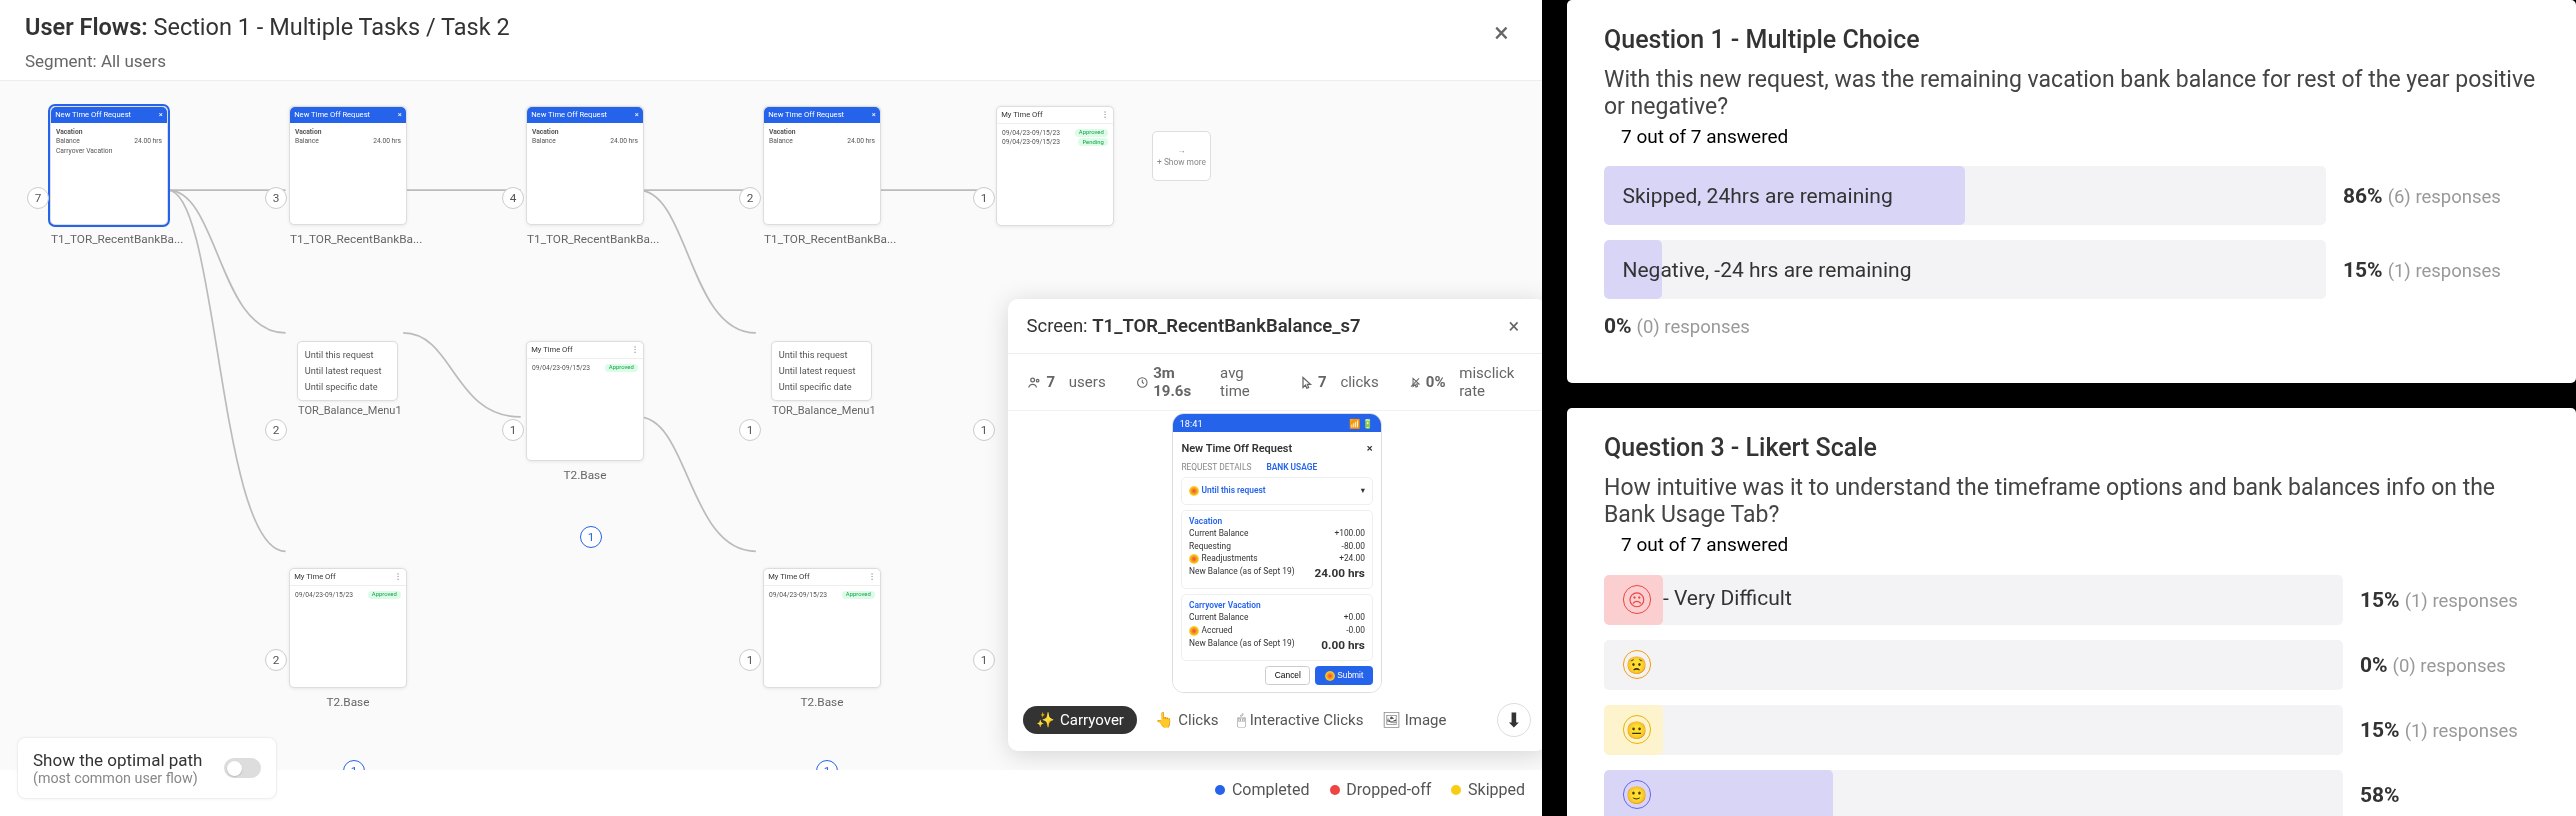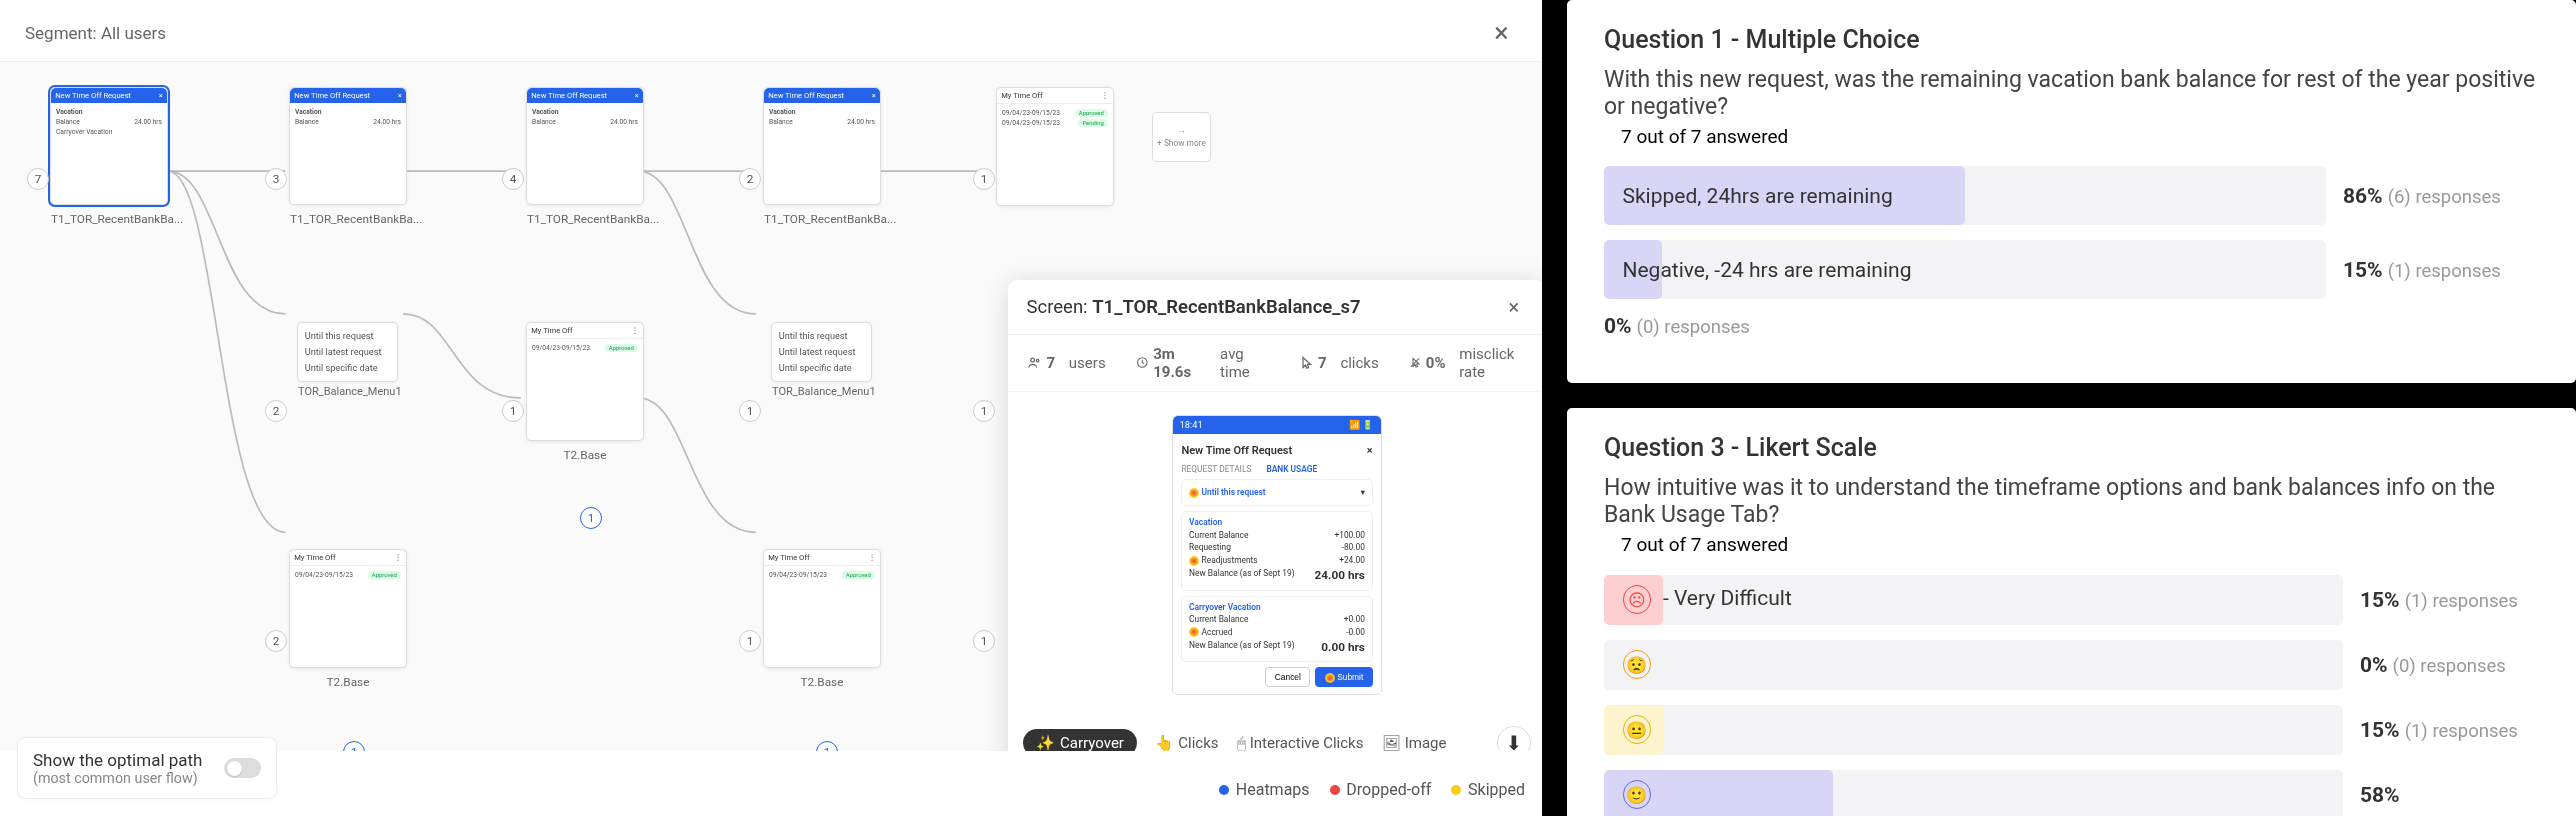--- a/index.html
+++ b/index.html
@@ -42,21 +42,21 @@
 .zoom-slider{position:absolute;right:11.8px;top:50%;transform:translateY(-50%);width:5px;height:185px;background:#ddd;border-radius:2.5px;}
 .zoom-slider::after{content:"";position:absolute;width:11.8px;height:11.8px;border-radius:50%;background:#2563eb;left:-3.4px;top:32px;}
 
 .detail{position:absolute;left:1008px;top:218px;width:538px;background:#fff;border-radius:10px;box-shadow:0 3.4px 25px rgba(0,0,0,.15);}
 .detail .d-head{display:flex;justify-content:space-between;align-items:center;padding:11.8px 18.5px;border-bottom:0.8px solid #eee;}
 .detail .d-head h2{font-size:18.5px;font-weight:400;}
 .detail .d-head h2 strong{font-weight:600;}
 .detail .stats{display:flex;gap:30px;padding:10px 18.5px;font-size:15px;color:#666;border-bottom:0.8px solid #f2f2f2;}
 .detail .stats span{display:flex;align-items:center;gap:5px;}
 .detail .stats svg{width:15px;height:15px;}
-.detail .phone-large{margin:23px auto;width:210px;border:0.8px solid #ddd;border-radius:6px;overflow:hidden;}
+.detail .phone-large{margin:2px auto;width:210px;border:0.8px solid #ddd;border-radius:12px;overflow:hidden;}
 .phone-large .status{background:#2563eb;color:#fff;font-size:9.2px;padding:3.4px 6.7px;display:flex;justify-content:space-between;}
 .phone-large .content{background:#fff;padding:6.7px 8.4px;font-size:9.2px;color:#333;}
 .phone-large .content h3{font-size:11px;font-weight:600;padding:3.4px 0;display:flex;justify-content:space-between;}
 .phone-large .tabs{display:flex;gap:15px;font-size:8.4px;color:#888;margin:3.4px 0;}
 .phone-large .tabs .active{color:#2563eb;font-weight:600;}
 .phone-large .section{border:0.8px solid #eee;border-radius:5px;padding:5px 6.7px;margin:5px 0;}
 .phone-large .section .label{color:#2563eb;font-size:8.4px;font-weight:600;}
 .phone-large .section .row{display:flex;justify-content:space-between;font-size:8.4px;margin:2.5px 0;}
 .phone-large .section .big{font-weight:700;font-size:11.8px;}
 .phone-large .btns{display:flex;justify-content:flex-end;gap:5px;margin-top:5px;}
@@ -89,20 +89,21 @@
 .fill.orange{background:#fde6c8;}
 .fill.yellow{background:#fdf3cc;}
 .fill.blue{background:#d9d5f7;}
 </style>
 </head>
 <body>
 
 <div class="left-panel">
   <div class="header">
     <div class="header-left">
+      <h1><strong>User Flows:</strong> <span>Section 1 - Multiple Tasks / Task 2</span></h1>
       <div class="segment"><span>Segment:</span> <span>All users</span></div>
     </div>
     <div class="close-x">×</div>
   </div>
 
   <div class="canvas">
     <svg class="wires" viewBox="0 0 1836 820">
       <path d="M200 130 C 260 130 280 130 340 130"></path>
       <path d="M200 130 C 260 130 260 300 340 300"></path>
       <path d="M200 130 C 260 130 260 560 340 560"></path>
@@ -412,21 +413,21 @@
     <div class="optimal-path">
       <div class="txt">
           <div class="t1">Show the optimal path</div>
           <div class="t2">(most common user flow)</div>
         </div>
       <div class="toggle"></div>
     </div>
     <div class="legend">
       <span>
           <span class="dot blue"></span>
-          <span>Heatmaps</span>
+          <span>Completed</span>
         </span>
       <span>
           <span class="dot red"></span>
           <span>Dropped-off</span>
         </span>
       <span>
           <span class="dot yellow"></span>
           <span>Skipped</span>
         </span>
     </div>

